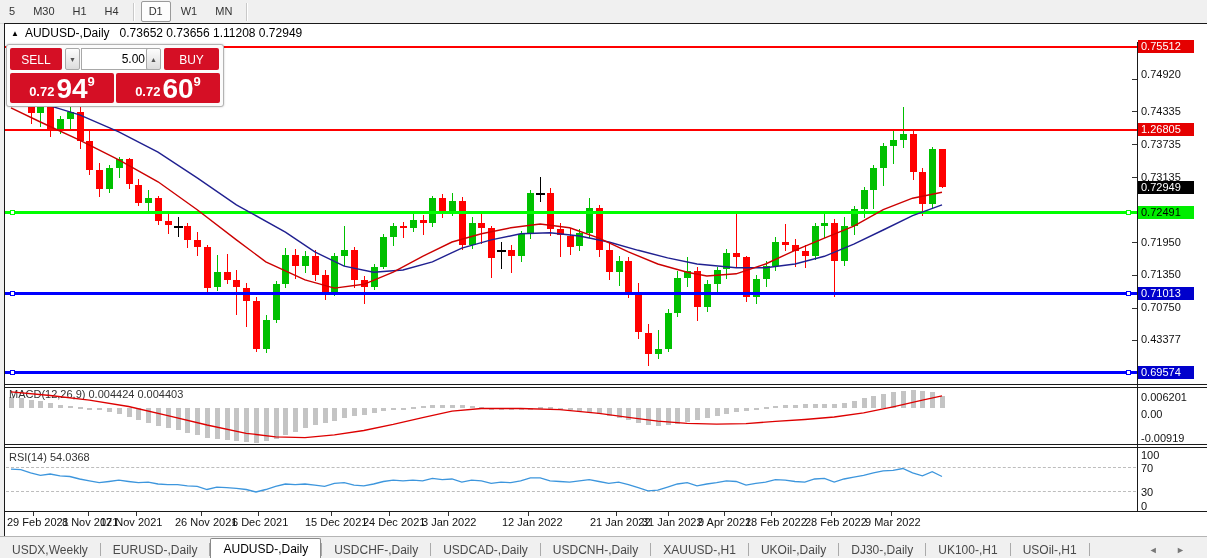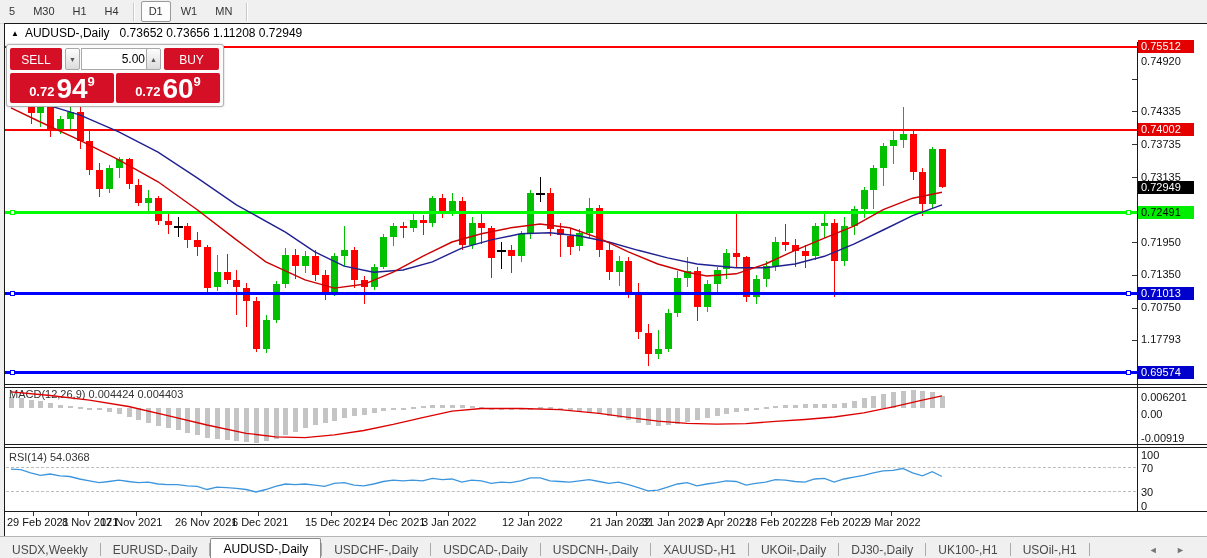--- a/index.html
+++ b/index.html
@@ -408,37 +408,37 @@
 
   <div class="sepline" style="top:384px"></div>
   <div class="sepline" style="top:387px"></div>
   <div class="sepline" style="top:444px"></div>
   <div class="sepline" style="top:447px"></div>
   <div class="sepline" style="top:511px"></div>
   <div id="vaxis-line"></div>
 
   <div id="price-axis">
       <div class="ax-tick" style="top: 79.3px;"></div>
-      <div class="ax-label" style="top: 55px;">0.74920</div>
+      <div class="ax-label" style="top: 68px;">0.74920</div>
       <div class="ax-tick" style="top: 111.3px;"></div>
       <div class="ax-label" style="top: 104.8px;">0.74335</div>
       <div class="ax-tick" style="top: 144.2px;"></div>
       <div class="ax-label" style="top: 137.7px;">0.73735</div>
       <div class="ax-tick" style="top: 177.1px;"></div>
       <div class="ax-label" style="top: 170.6px;">0.73135</div>
       <div class="ax-tick" style="top: 242px;"></div>
       <div class="ax-label" style="top: 235.5px;">0.71950</div>
       <div class="ax-tick" style="top: 274.9px;"></div>
       <div class="ax-label" style="top: 268.4px;">0.71350</div>
       <div class="ax-tick" style="top: 307.8px;"></div>
       <div class="ax-label" style="top: 301.3px;">0.70750</div>
       <div class="ax-tick" style="top: 339.9px;"></div>
-      <div class="ax-label" style="top: 333.4px;">1.17793</div>
+      <div class="ax-label" style="top: 333.4px;">0.43377</div>
       <div class="badge" style="top: 40.3px; background: rgb(229, 0, 0); color: rgb(255, 255, 255); z-index: 6;">0.75512</div>
-      <div class="badge" style="top: 123.1px; background: rgb(229, 0, 0); color: rgb(255, 255, 255); z-index: 6;">0.74002</div>
+      <div class="badge" style="top: 123.1px; background: rgb(229, 0, 0); color: rgb(255, 255, 255); z-index: 6;">1.26805</div>
       <div class="badge" style="top: 180.8px; background: rgb(0, 0, 0); color: rgb(255, 255, 255); z-index: 6;">0.72949</div>
       <div class="badge" style="top: 205.9px; background: rgb(0, 238, 0); color: rgb(0, 0, 0); z-index: 6;">0.72491</div>
       <div class="badge" style="top: 286.9px; background: rgb(0, 0, 204); color: rgb(255, 255, 255); z-index: 6;">0.71013</div>
       <div class="badge" style="top: 365.8px; background: rgb(0, 0, 204); color: rgb(255, 255, 255); z-index: 6;">0.69574</div>
       <div class="ax-label" style="top: 390.8px;">0.006201</div>
       <div class="ax-label" style="top: 407.9px;">0.00</div>
       <div class="ax-label" style="top: 432px;">-0.00919</div>
       <div class="ax-label" style="top: 449px;">100</div>
       <div class="ax-label" style="top: 461.6px;">70</div>
       <div class="ax-label" style="top: 486.4px;">30</div>

